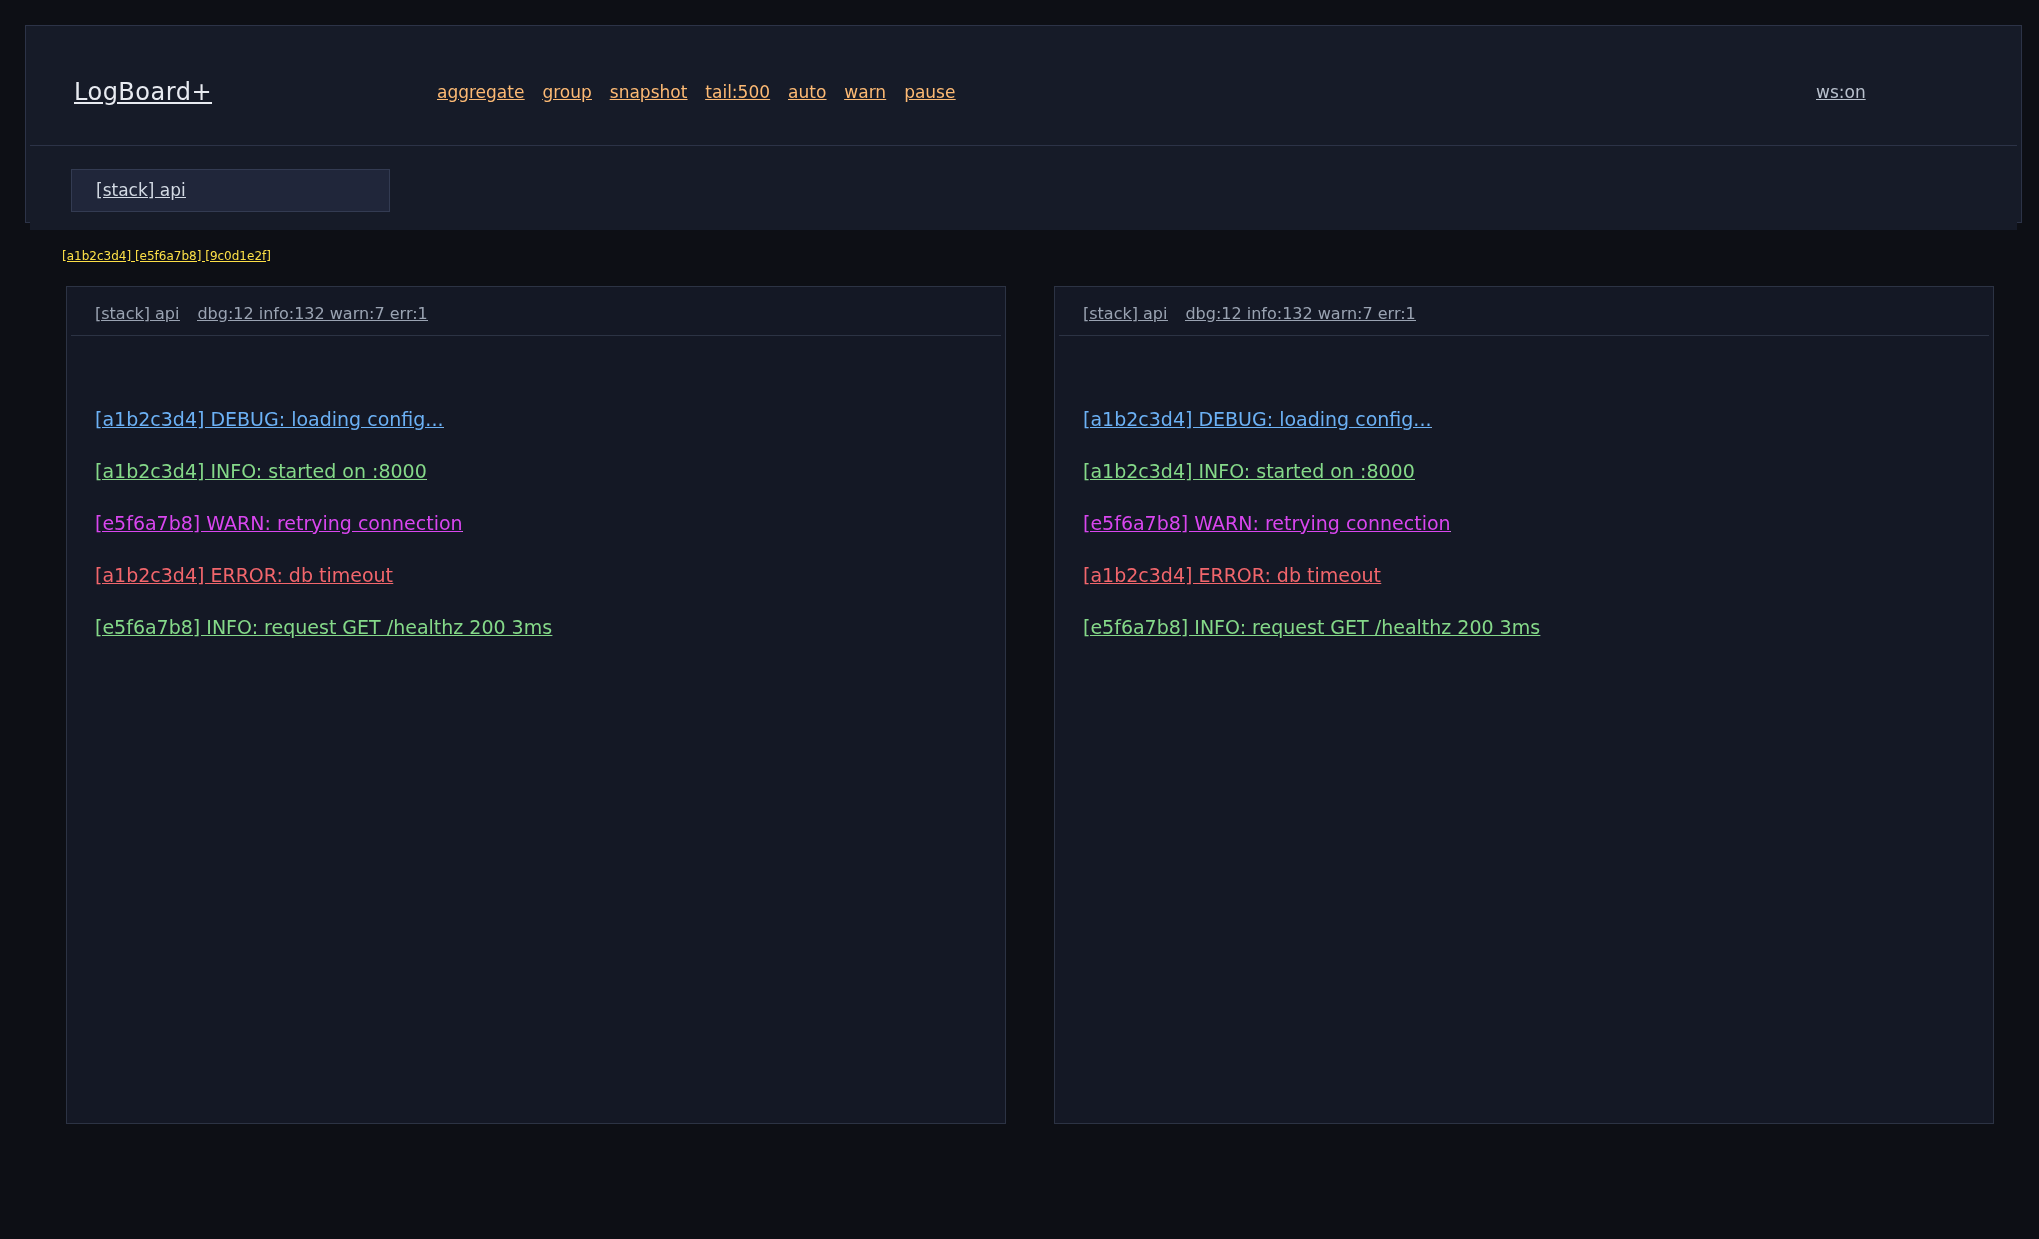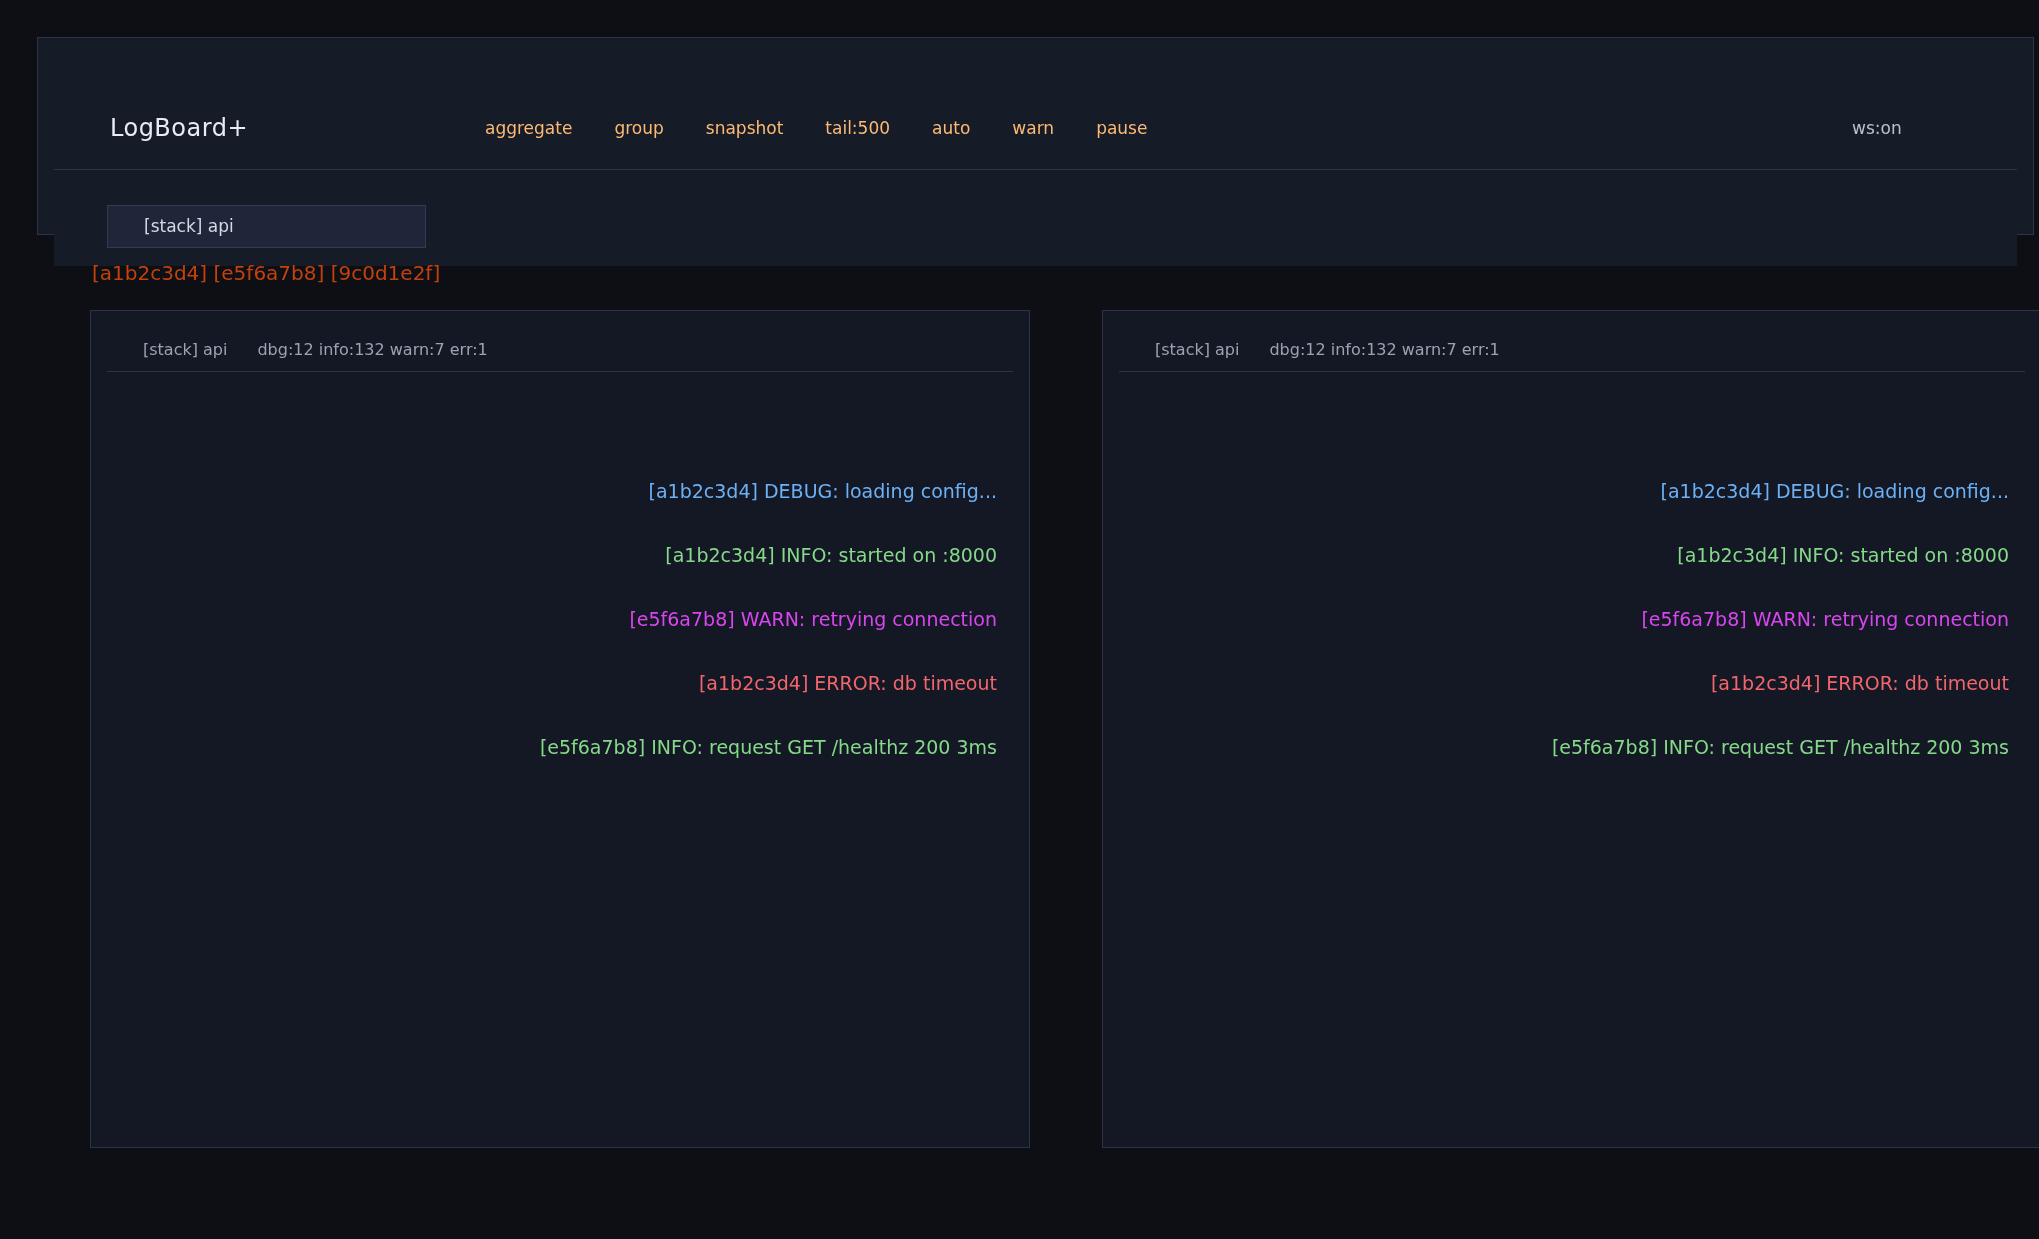--- a/index.html
+++ b/index.html
@@ -1,15 +1,15 @@
 <!DOCTYPE html>
 <html><head>
 <meta charset="utf-8">
 <style>
-  * { margin: 16px; padding: 0; box-sizing: border-box; }
+  * { margin: 4px; padding: 0; box-sizing: border-box; text-decoration: underline; }
   html, body {
     width: 2039px; height: 1239px;
     background: #0d0f15;
     font-family: "DejaVu Sans", "Liberation Sans", sans-serif;
     overflow: hidden;
     color: #c8d0da;
   }
 
   
   .chrome {
@@ -69,23 +69,23 @@
     align-items: center;
     padding-left: 20px;
     font-size: 17px;
     color: #d3dae4;
     cursor: pointer;
   }
 
   
   .trace-line {
     position: absolute;
-    left: 76px; top: 245px;
-    font-size: 20px;
-    color: #c2410c;
+    left: 58px; top: 245px;
+    font-size: 12px;
+    color: #fde047;
   }
 
   
   .panels {
     position: absolute;
     left: 58px; top: 278px;
     display: flex;
     gap: 40px;
   }
   .panel {
@@ -104,21 +104,20 @@
     padding-left: 20px;
     font-size: 16px;
     color: #9aa3b2;
     flex: none;
   }
   .panel-header .panel-stats { margin-left: 14px; }
   .panel-body {
     flex: 1;
     padding: 47px 0 16px 20px;
     overflow: auto;
-    text-align: right;
   }
   .log-line {
     font-size: 19px;
     line-height: 48px;
     white-space: pre;
   }
   .log-line[data-level="debug"] { color: #6cb1f5; }
   .log-line[data-level="info"]  { color: #85d989; }
   .log-line[data-level="warn"]  { color: #d946ef; }
   .log-line[data-level="error"] { color: #f2666c; }

